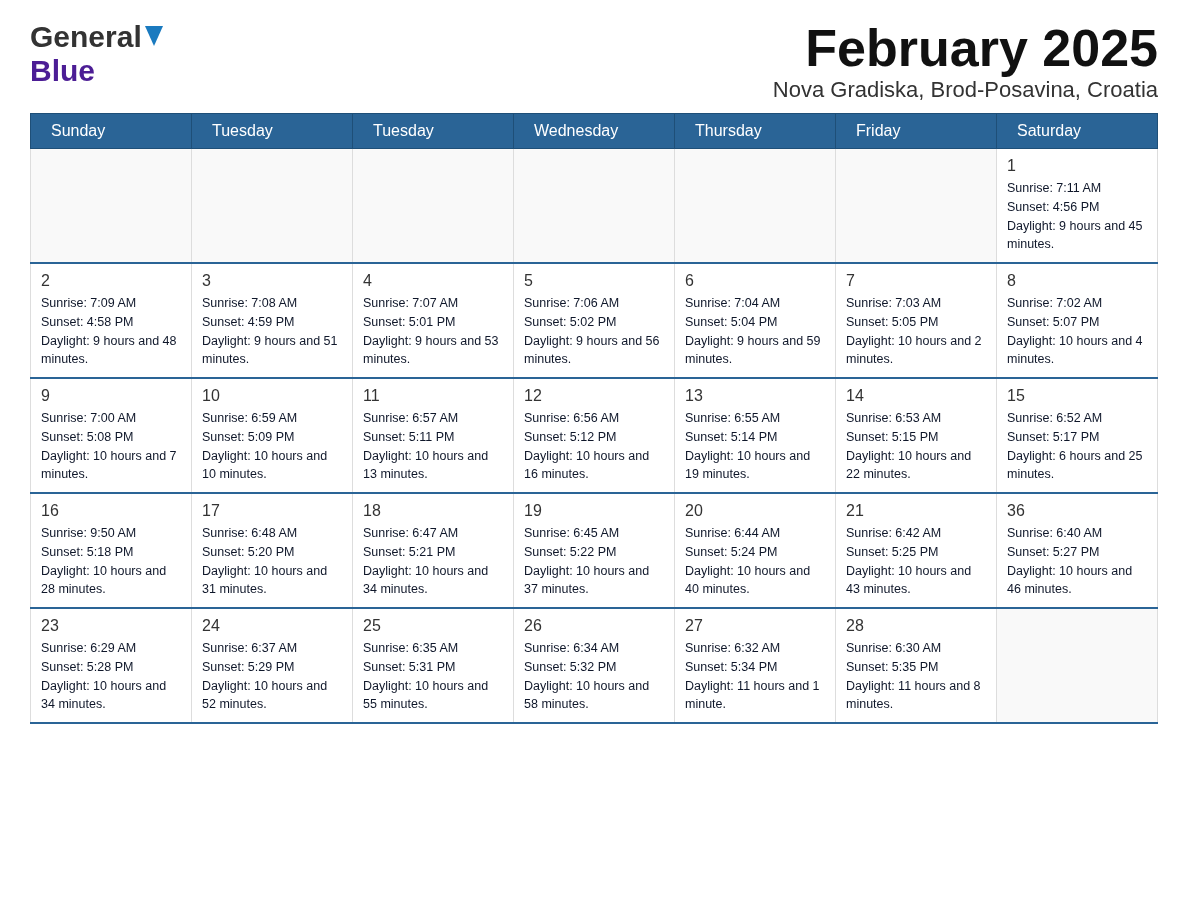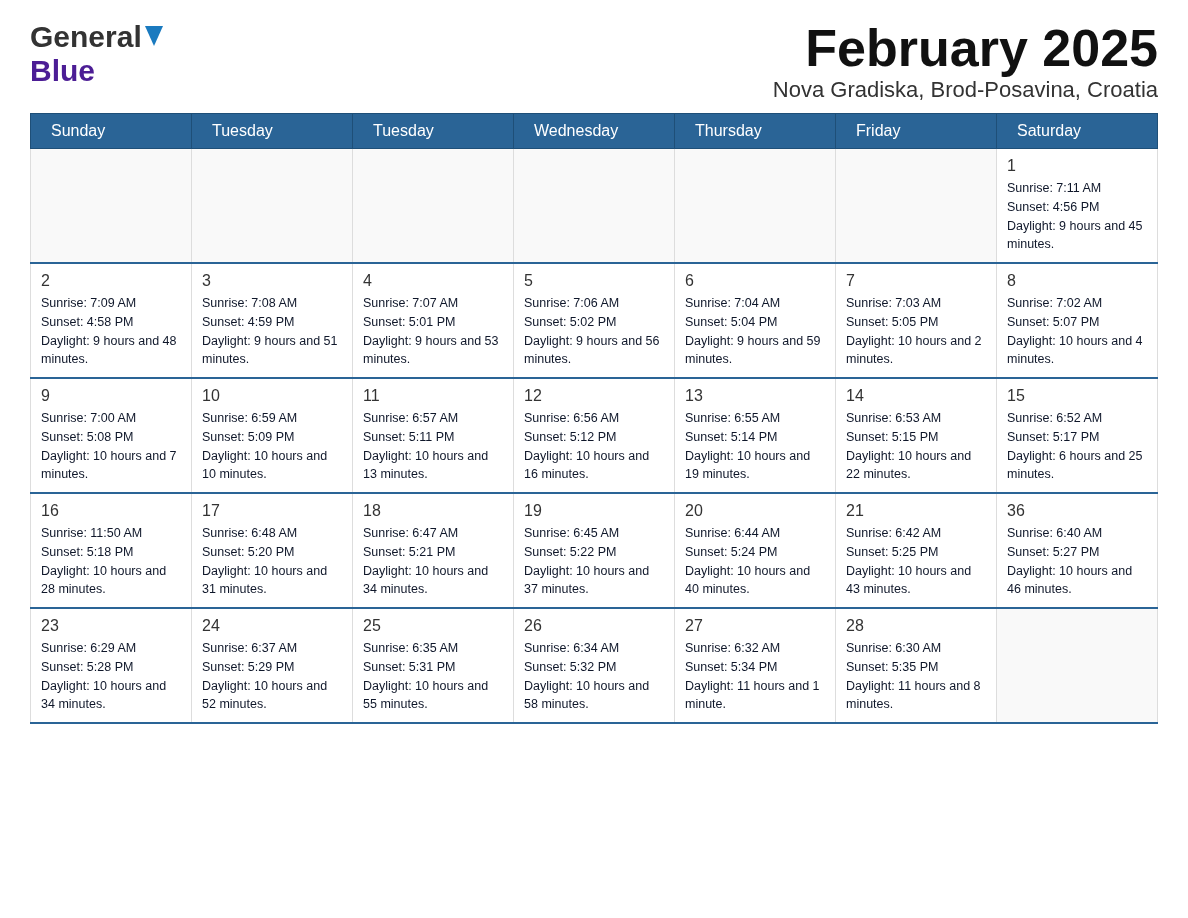--- a/index.html
+++ b/index.html
@@ -203,21 +203,21 @@
           <div class="day-info"><span>Sunrise: 6:53 AM</span><br><span>Sunset: 5:15 PM</span><br><span>Daylight: 10 hours and 22 minutes.</span></div>
         </td>
         <td>
           <span class="day-number">15</span>
           <div class="day-info"><span>Sunrise: 6:52 AM</span><br><span>Sunset: 5:17 PM</span><br><span>Daylight: 6 hours and 25 minutes.</span></div>
         </td>
       </tr>
       <tr>
         <td>
           <span class="day-number">16</span>
-          <div class="day-info"><span>Sunrise: 11:50 AM</span><br><span>Sunset: 5:18 PM</span><br><span>Daylight: 10 hours and 28 minutes.</span></div>
+          <div class="day-info"><span>Sunrise: 9:50 AM</span><br><span>Sunset: 5:18 PM</span><br><span>Daylight: 10 hours and 28 minutes.</span></div>
         </td>
         <td>
           <span class="day-number">17</span>
           <div class="day-info"><span>Sunrise: 6:48 AM</span><br><span>Sunset: 5:20 PM</span><br><span>Daylight: 10 hours and 31 minutes.</span></div>
         </td>
         <td>
           <span class="day-number">18</span>
           <div class="day-info"><span>Sunrise: 6:47 AM</span><br><span>Sunset: 5:21 PM</span><br><span>Daylight: 10 hours and 34 minutes.</span></div>
         </td>
         <td>

